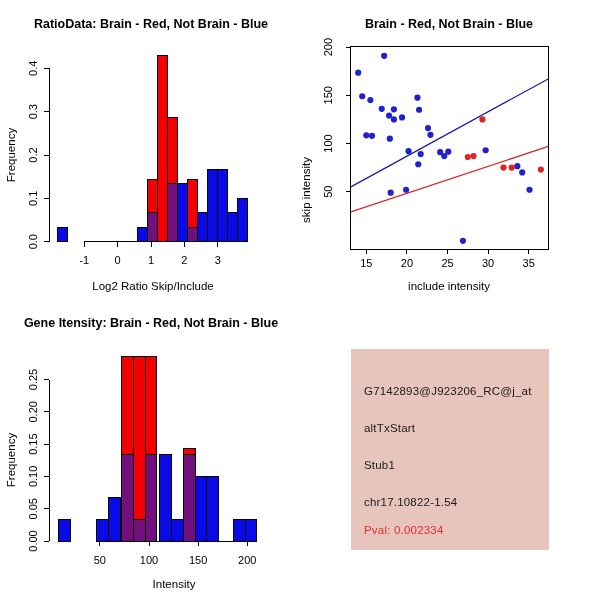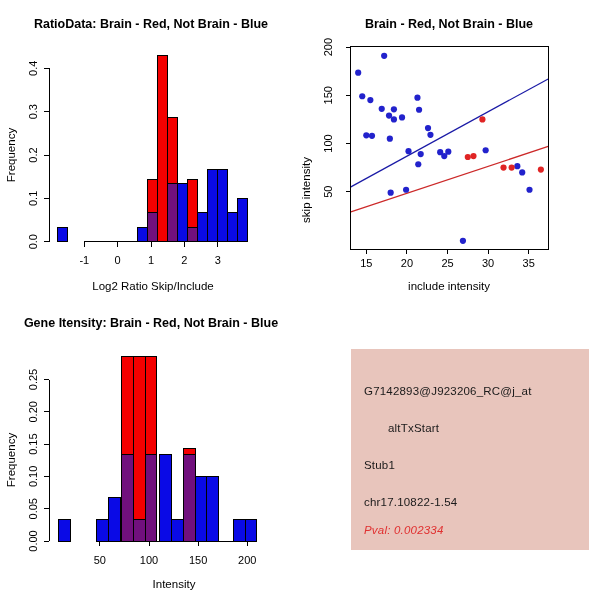--- a/index.html
+++ b/index.html
@@ -164,20 +164,20 @@
       <line x1="44" y1="111.79999999999998" x2="49" y2="111.79999999999998" stroke="#000" stroke-width="1" shape-rendering="crispEdges"></line>
       <text x="37" y="111.79999999999998" font-size="11" font-weight="normal" fill="#000000" text-anchor="middle" transform="rotate(-90 37 111.79999999999998)">0.20</text>
       <line x1="44" y1="79.5" x2="49" y2="79.5" stroke="#000" stroke-width="1" shape-rendering="crispEdges"></line>
       <text x="37" y="79.5" font-size="11" font-weight="normal" fill="#000000" text-anchor="middle" transform="rotate(-90 37 79.5)">0.25</text>
       <text x="151" y="27" font-size="12.5" font-weight="bold" fill="#000000" text-anchor="middle">Gene Itensity: Brain - Red, Not Brain - Blue</text>
       <text x="174" y="288" font-size="11.5" font-weight="normal" fill="#000000" text-anchor="middle">Intensity</text>
       <text x="15" y="160" font-size="11.5" font-weight="normal" fill="#000000" text-anchor="middle" transform="rotate(-90 15 160)">Frequency</text>
     </svg>
   </div>
 <div class="panel" id="panel-info">
-    <div class="infobox" style="left: 51px; top: 49px; width: 238px; height: 201px; background: rgb(232, 197, 188);">
+    <div class="infobox" style="left: 51px; top: 49px; width: 198px; height: 201px; background: rgb(232, 197, 188);">
       <div class="info-line" style="left: 13px; top: 36px; color: rgb(26, 26, 26);">G7142893@J923206_RC@j_at</div>
-      <div class="info-line" style="left: 13px; top: 73px; color: rgb(26, 26, 26); margin-left: 24px;">altTxStart</div>
+      <div class="info-line" style="left: 13px; top: 73px; color: rgb(26, 26, 26);">altTxStart</div>
       <div class="info-line" style="left: 13px; top: 110px; color: rgb(26, 26, 26);">Stub1</div>
       <div class="info-line" style="left: 13px; top: 147px; color: rgb(26, 26, 26);">chr17.10822-1.54</div>
-      <div class="info-line" style="left: 13px; top: 175px; color: rgb(224, 48, 48); font-style: italic;">Pval: 0.002334</div>
+      <div class="info-line" style="left: 13px; top: 175px; color: rgb(224, 48, 48);">Pval: 0.002334</div>
     </div>
   </div>
 
 </body></html>

